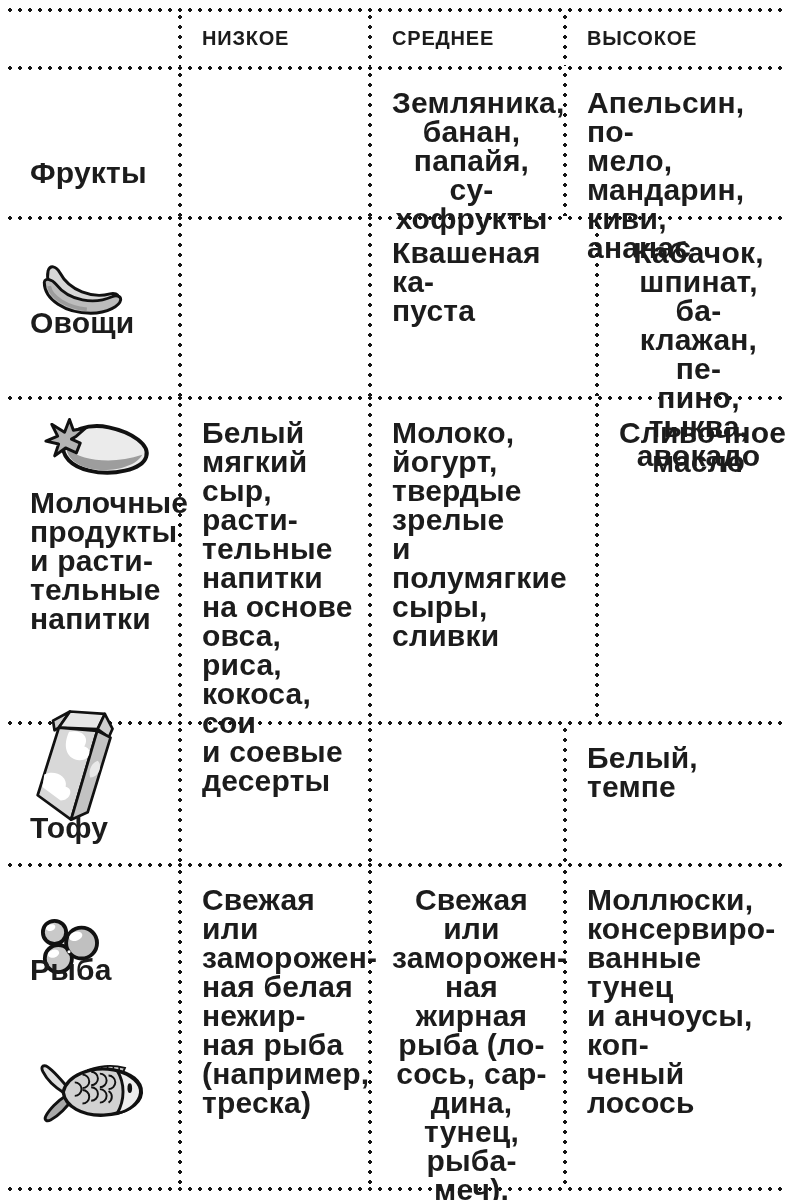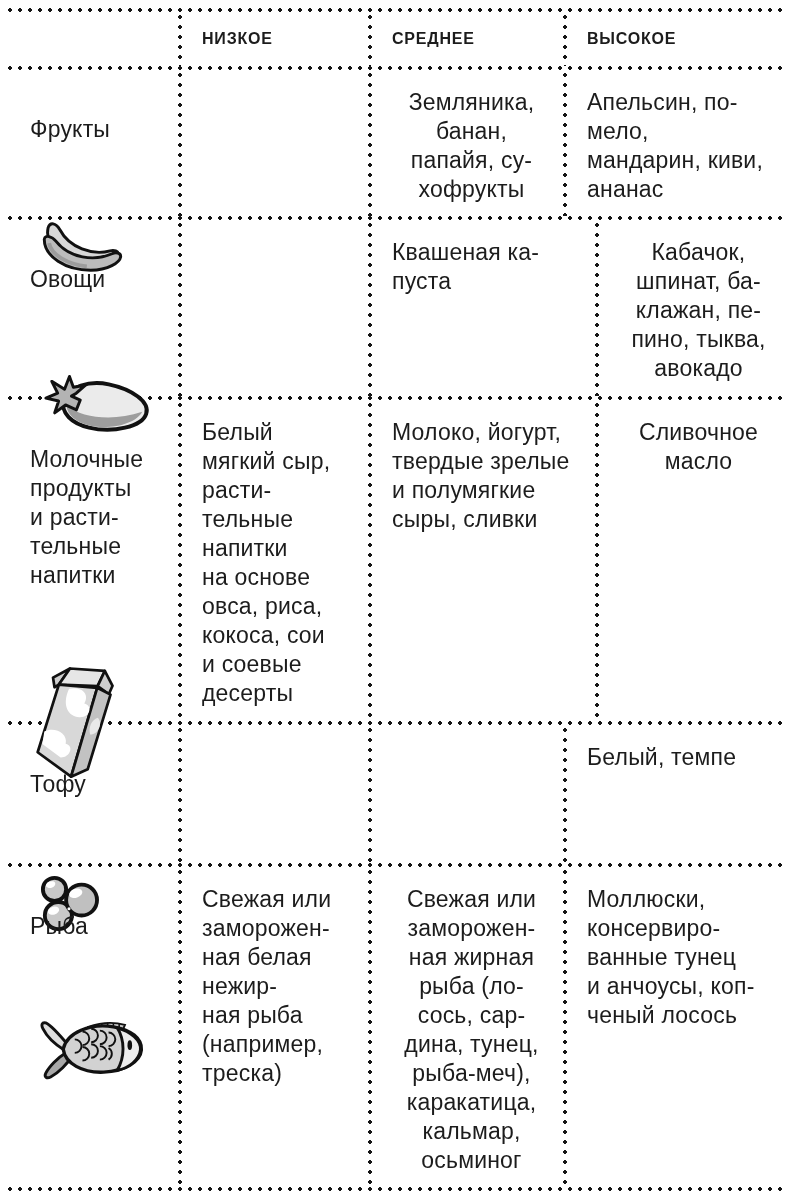--- a/index.html
+++ b/index.html
@@ -10,40 +10,40 @@
   .table{padding-top:8px;width:790px;}
   
   .hline{
     height:4px;margin:0 5px;
     background-image:radial-gradient(circle 2px at 5px 2px,#161616 98%,transparent 100%);
     background-size:10px 4px;background-repeat:repeat-x;
   }
   .row{display:flex;}
   .cell{
     box-sizing:border-box;white-space:pre-line;
-    font-size:23px;line-height:29px;letter-spacing:.2px;
+    font-size:30px;line-height:29px;letter-spacing:.2px;font-weight:bold;
   }
   .c0{width:178px;padding:16px 8px 0 30px;}
   .c1{width:190px;}
   .c2{width:195px;text-align:center;}
   .c3{width:227px;}
   .c1,.c2,.c3{
     padding:18px 12px 0 24px;
     background-image:radial-gradient(circle 2px at 2px 5px,#161616 98%,transparent 100%);
     background-size:4px 10px;background-repeat:repeat-y;background-position:left top;
   }
   .r-header{height:54px;}
   .r-header .cell{display:flex;align-items:center;padding-top:0;padding-bottom:2px;
-    font-weight:700;font-size:16px;letter-spacing:.8px;}
+    font-weight:700;font-size:20px;letter-spacing:.8px;}
   .r-fruits{height:146px;}
   .r-veg{height:176px;}
   .r-dairy{height:321px;}
   .r-beans{height:138px;}
   .r-fish{height:320px;}
-  .cat-label{white-space:pre-line;}
+  .cat-label{white-space:pre-line;margin-top:43px;}
   .icon{display:block;}
   .icon svg{display:block;}
   .icon-bananas{margin:14px 0 0 8px;}
   .icon-eggplant{margin:16px 0 0 8px;}
   .icon-carton{margin:6px 0 0 2px;}
   .icon-peas{margin:16px 0 0 6px;}
   .icon-fish{margin:14px 0 0 10px;}
 </style>
 </head>
 <body>

